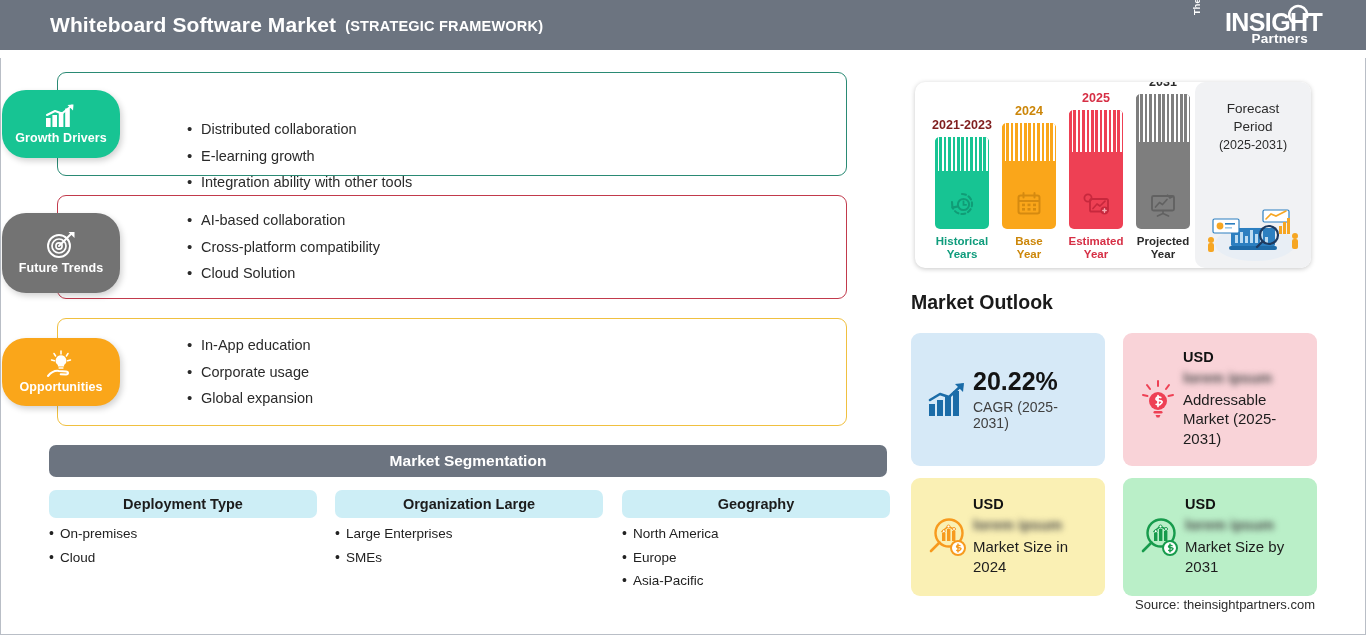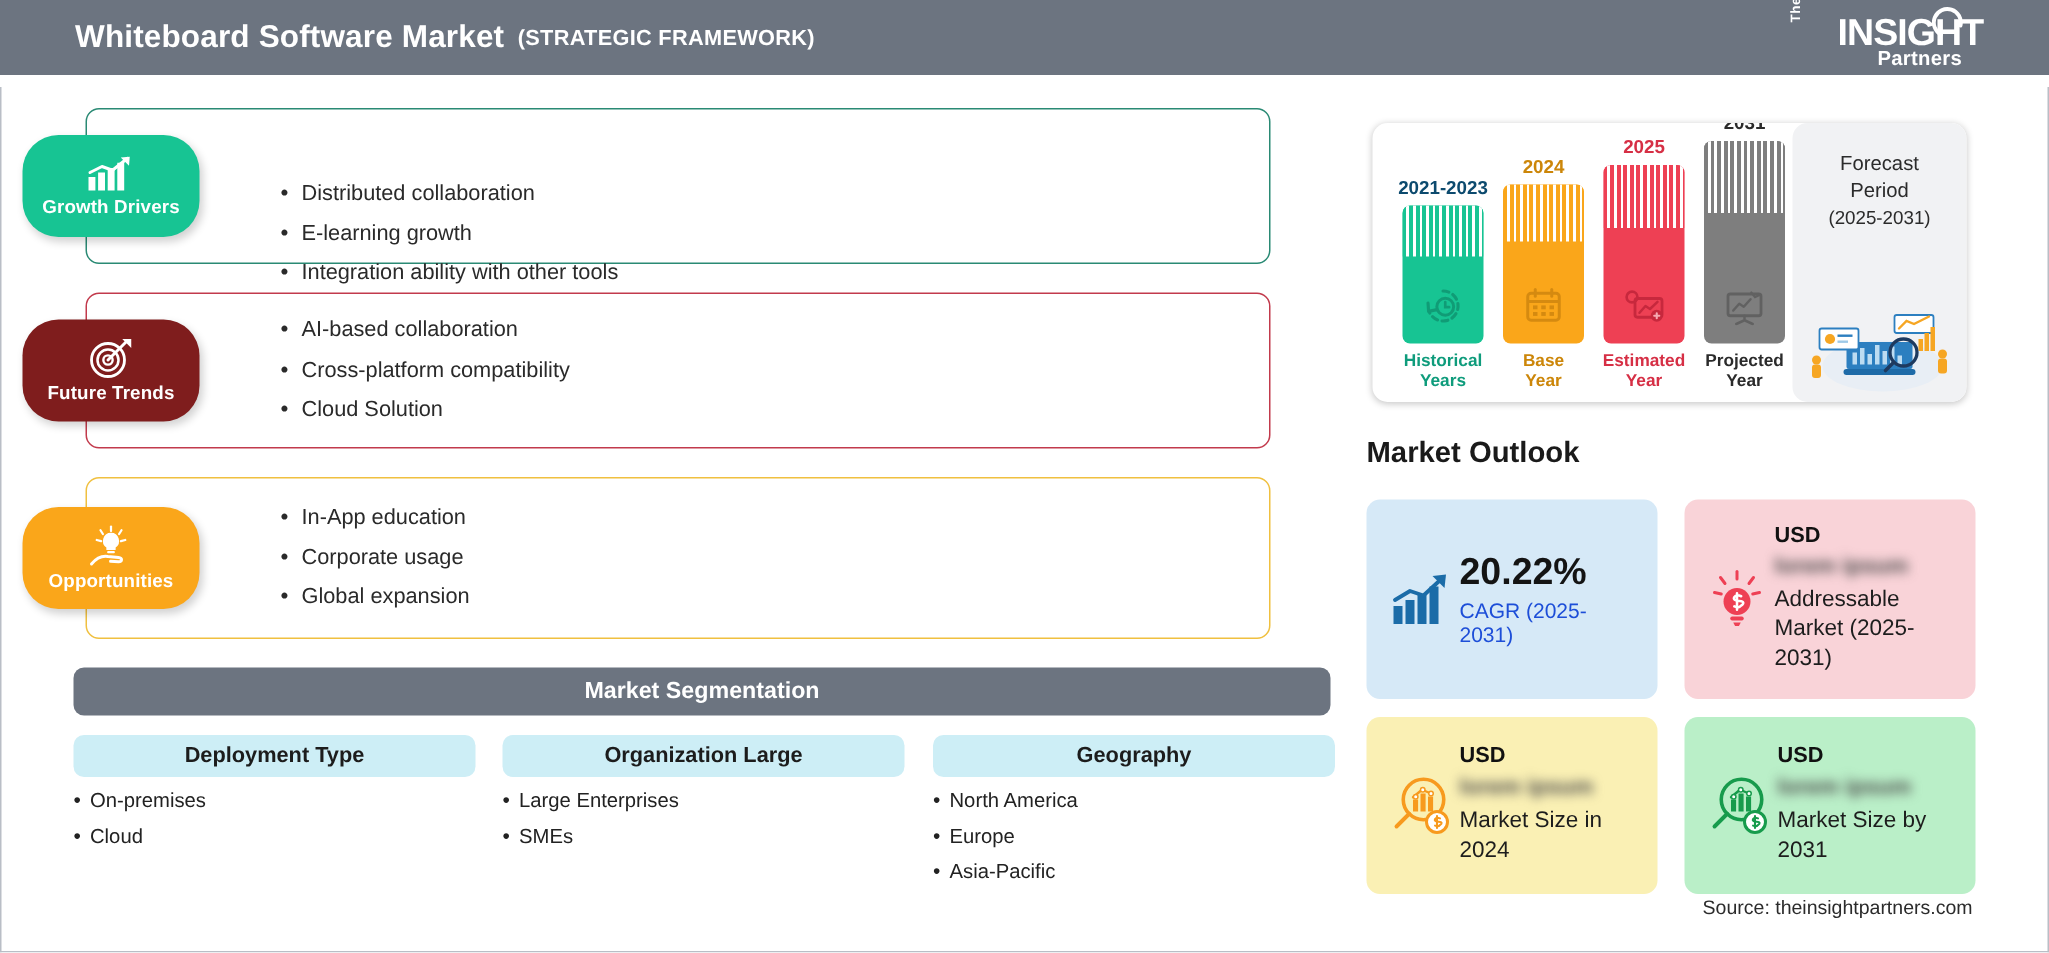--- a/index.html
+++ b/index.html
@@ -49,21 +49,21 @@
     border: 1px solid #b9bec6; border-top: none; background: #fff;
   }
 
   
   .pillar { position: absolute; }
   .pillar-box {
     position: absolute; left: 56px; top: 0; width: 790px;
     border: 1.3px solid; border-radius: 9px; background: #fff; height: 100%;
   }
   .pillar-badge {
-    position: absolute; left: 14px; width: 118px; border-radius: 24px;
+    position: absolute; left: 1px; width: 118px; border-radius: 24px;
     display: flex; flex-direction: column; align-items: center; justify-content: center;
     box-shadow: 2px 3px 6px rgba(0,0,0,.18);
     z-index: 3;
   }
   .pillar-badge .badge-label {
     color: #fff; font-size: 12.5px; font-weight: bold; letter-spacing: .1px;
     margin-top: 2px; white-space: nowrap;
   }
   .pillar-badge svg { display: block; }
   .bullets {
@@ -148,21 +148,21 @@
   .mo-card .mo-icon { flex: 0 0 auto; display: flex; align-items: center; justify-content: center; }
   .mo-card .mo-text { flex: 1 1 auto; }
   .mo-usd { font-size: 14.5px; font-weight: bold; color: #111; line-height: 1.1; }
   .mo-blur {
     font-size: 15px; font-weight: bold; color: #4a4a4a;
     filter: blur(3.4px); margin: 4px 0 3px; line-height: 1.1;
     user-select: none;
   }
   .mo-label { font-size: 15px; color: #1d1d1d; line-height: 1.32; }
   .mo-big { font-size: 25px; font-weight: bold; color: #141414; line-height: 1; }
-  .mo-sub { font-size: 14px; color: #1d4ed8; margin-top: 5px; }
+  .mo-sub { font-size: 14px; color: #404040; margin-top: 5px; }
   .source {
     position: absolute; right: 50px; top: 598px;
     font-size: 13px; color: #2b2b2b;
   }
 </style>
 </head>
 <body>
 
 <div class="page">
 
@@ -196,21 +196,21 @@
       </div>
       <ul class="bullets" style="top:0; height:80px;margin-top:44px;">
         <li>Distributed collaboration</li>
         <li>E-learning growth</li>
         <li>Integration ability with other tools</li>
       </ul>
     </div>
 
     <div class="pillar" style="left:0; top:137px; width:900px; height:104px;">
       <div class="pillar-box" style="border-color:#c23a4c;"></div>
-      <div class="pillar-badge" style="top:18px; height:68px; background:#7f1d1d;">
+      <div class="pillar-badge" style="top:18px; height:80px; background:#737373;">
         <svg width="30" height="28" viewBox="0 0 30 28">
           <circle cx="13" cy="15" r="11" fill="none" stroke="#fff" stroke-width="1.9"></circle>
           <circle cx="13" cy="15" r="7" fill="none" stroke="#fff" stroke-width="1.7"></circle>
           <circle cx="13" cy="15" r="3.1" fill="none" stroke="#fff" stroke-width="1.6"></circle>
           <path d="M13 15 L25 3" stroke="#fff" stroke-width="2" stroke-linecap="round"></path>
           <path d="M22.5 1 L28.5 1 L28.5 7 Z" fill="#fff"></path>
         </svg>
         <span class="badge-label">Future Trends</span>
       </div>
       <ul class="bullets" style="top:0; height:104px;">
@@ -268,21 +268,21 @@
         <li>North America</li>
         <li>Europe</li>
         <li>Asia-Pacific</li>
       </ul>
     </div>
 
     <div class="forecast">
       <div class="fc-bars">
 
         <div class="fc-bar" style="left:20px; top:55px;">
-          <span class="yr" style="color:#0c4a6e;">2021-2023</span>
+          <span class="yr" style="color:#7f1d1d;">2021-2023</span>
           <div class="col" style="top:0; height:92px; background:#17c493;">
             <div class="stripes" style="height:34px; background:repeating-linear-gradient(90deg,#17c493 0 2.6px,#ffffff 2.6px 4.4px);"></div>
             <svg class="ic" width="26" height="26" viewBox="0 0 26 26">
               <path d="M13 3 a10 10 0 1 1 -9.4 13.3" fill="none" stroke="#0b7d60" stroke-width="2.1" stroke-linecap="round" stroke-dasharray="4 3"></path>
               <path d="M3 11 L3.4 16.6 L9 15.4" fill="none" stroke="#0b7d60" stroke-width="2.1" stroke-linecap="round" stroke-linejoin="round"></path>
               <circle cx="14.5" cy="13.5" r="5.6" fill="none" stroke="#0b7d60" stroke-width="2"></circle>
               <path d="M14.5 10.4 v3.4 h2.6" fill="none" stroke="#0b7d60" stroke-width="1.8" stroke-linecap="round"></path>
             </svg>
           </div>
           <span class="cap" style="top:98px; color:#0f9c7c;">

